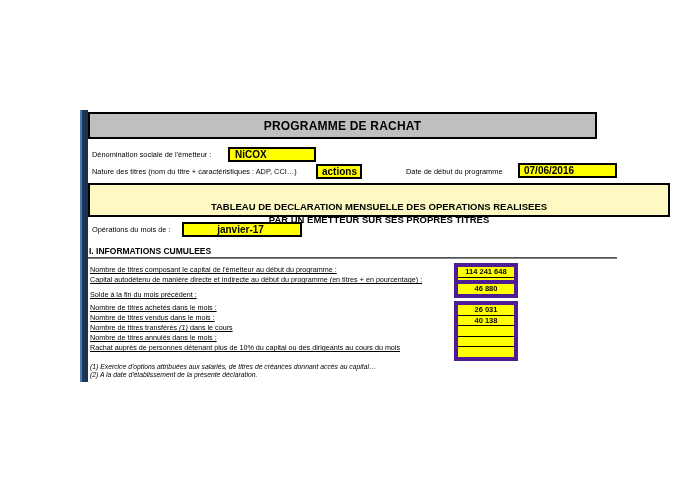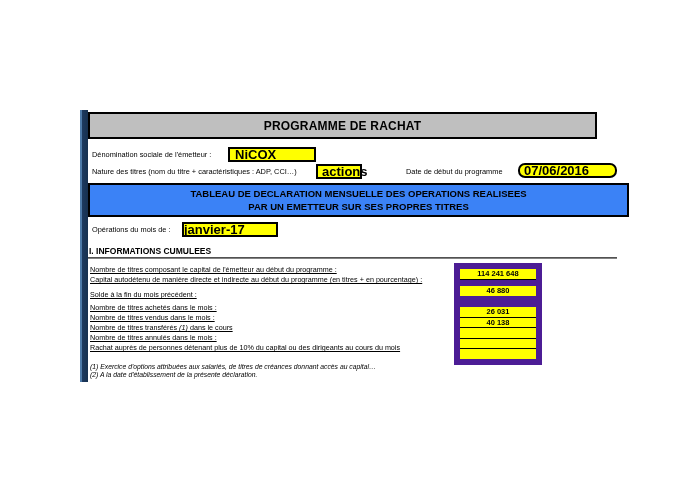--- a/index.html
+++ b/index.html
@@ -20,48 +20,48 @@
   
   #title-box {
     left:88px; top:112px; width:509px; height:27px; box-sizing:border-box;
     background:#bfbfbf; border:2px solid #000;
     display:flex; align-items:center; justify-content:center;
     font-weight:bold; font-size:12px; letter-spacing:0.2px;
   }
   .lbl { font-size:7.4px; white-space:nowrap; line-height:12px; }
   .ybox {
     background:#ffff00; border:2px solid #000; box-sizing:border-box;
-    display:flex; align-items:center; font-weight:bold; font-size:13px;
+    display:flex; align-items:center; font-weight:bold; font-size:10px;
     white-space:nowrap;
   }
   #issuer-label   { left:92px;  top:149px; }
   #issuer-field   { left:228px; top:147px; width:88px; height:15px; padding-left:5px; }
   #nature-label   { left:92px;  top:166px; }
   #nature-field   { left:316px; top:164px; width:46px; height:15px; padding-left:4px; }
   #date-label     { left:406px; top:166px; }
-  #date-field     { left:518px; top:163px; width:99px; height:15px; padding-left:4px;border-radius:7px; }
+  #date-field     { left:518px; top:163px; width:99px; height:15px; padding-left:4px; }
   #declaration-box {
-    left:88px; top:183px; width:541px; height:34px; box-sizing:border-box;
-    background:#3b82f6; border:2px solid #000; text-align:center;
-    font-weight:bold; font-size:9.5px; line-height:13px; padding-top:2px;
+    left:88px; top:183px; width:582px; height:34px; box-sizing:border-box;
+    background:#fef9c3; border:2px solid #000; text-align:center;
+    font-weight:bold; font-size:9.5px; line-height:13px; padding-top:15px;
   }
   #month-label    { left:92px;  top:224px; }
-  #month-field    { left:182px; top:222px; width:96px; height:15px; justify-content:flex-start; padding-right:3px; }
+  #month-field    { left:182px; top:222px; width:120px; height:15px; justify-content:center; padding-right:3px; }
   #section-title  { left:89px;  top:246px; font-weight:bold; font-size:8.5px; white-space:nowrap; }
   #section-rule   { left:88px;  top:257px; width:529px; height:2px;
                     background:linear-gradient(#3a3a3a,#9a9a9a); }
   
   .ilbl { font-size:7.2px; line-height:9px; white-space:nowrap; left:90px;text-decoration:underline; }
   .inote { font-style:italic; }
   #il-0 { top:265px; } #il-1 { top:275px; } #il-2 { top:290px; }
   #il-3 { top:303px; } #il-4 { top:313px; } #il-5 { top:323px; }
   #il-6 { top:333px; } #il-7 { top:343px; }
   
-  .vgrp { left:454px; width:88px; box-sizing:border-box;
-          border:6px solid #4c1d95; background:#ffff00; }
+  .vgrp { left:454px; width:64px; box-sizing:border-box;
+          border:4px solid #4c1d95; background:#ffff00; }
   #vgrp-1 { top:263px; }
   #vgrp-2 { top:280px; }
   #vgrp-3 { top:301px; }
   .vcell { height:9.5px; text-align:center; font-weight:bold;
            font-size:7.5px; line-height:9.5px; }
   .vcell + .vcell { border-top:1px solid #000; }
   
   .footnote { left:90px; font-size:6.8px; font-style:italic; line-height:8.5px; white-space:nowrap; }
   #fn-0 { top:363px; }
   #fn-1 { top:371px; }

